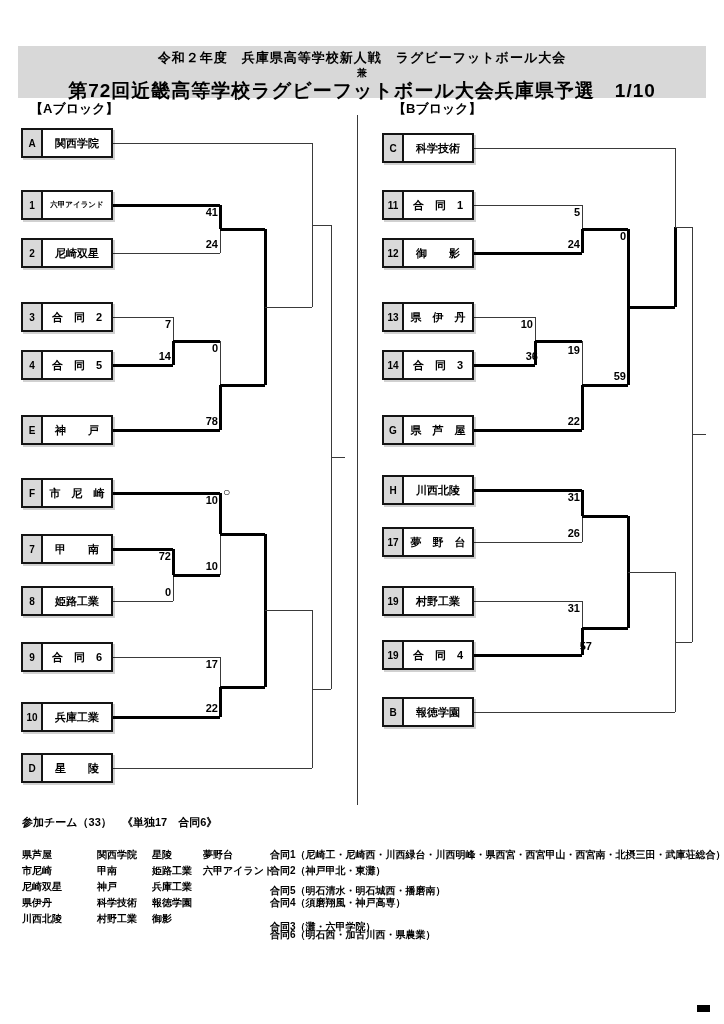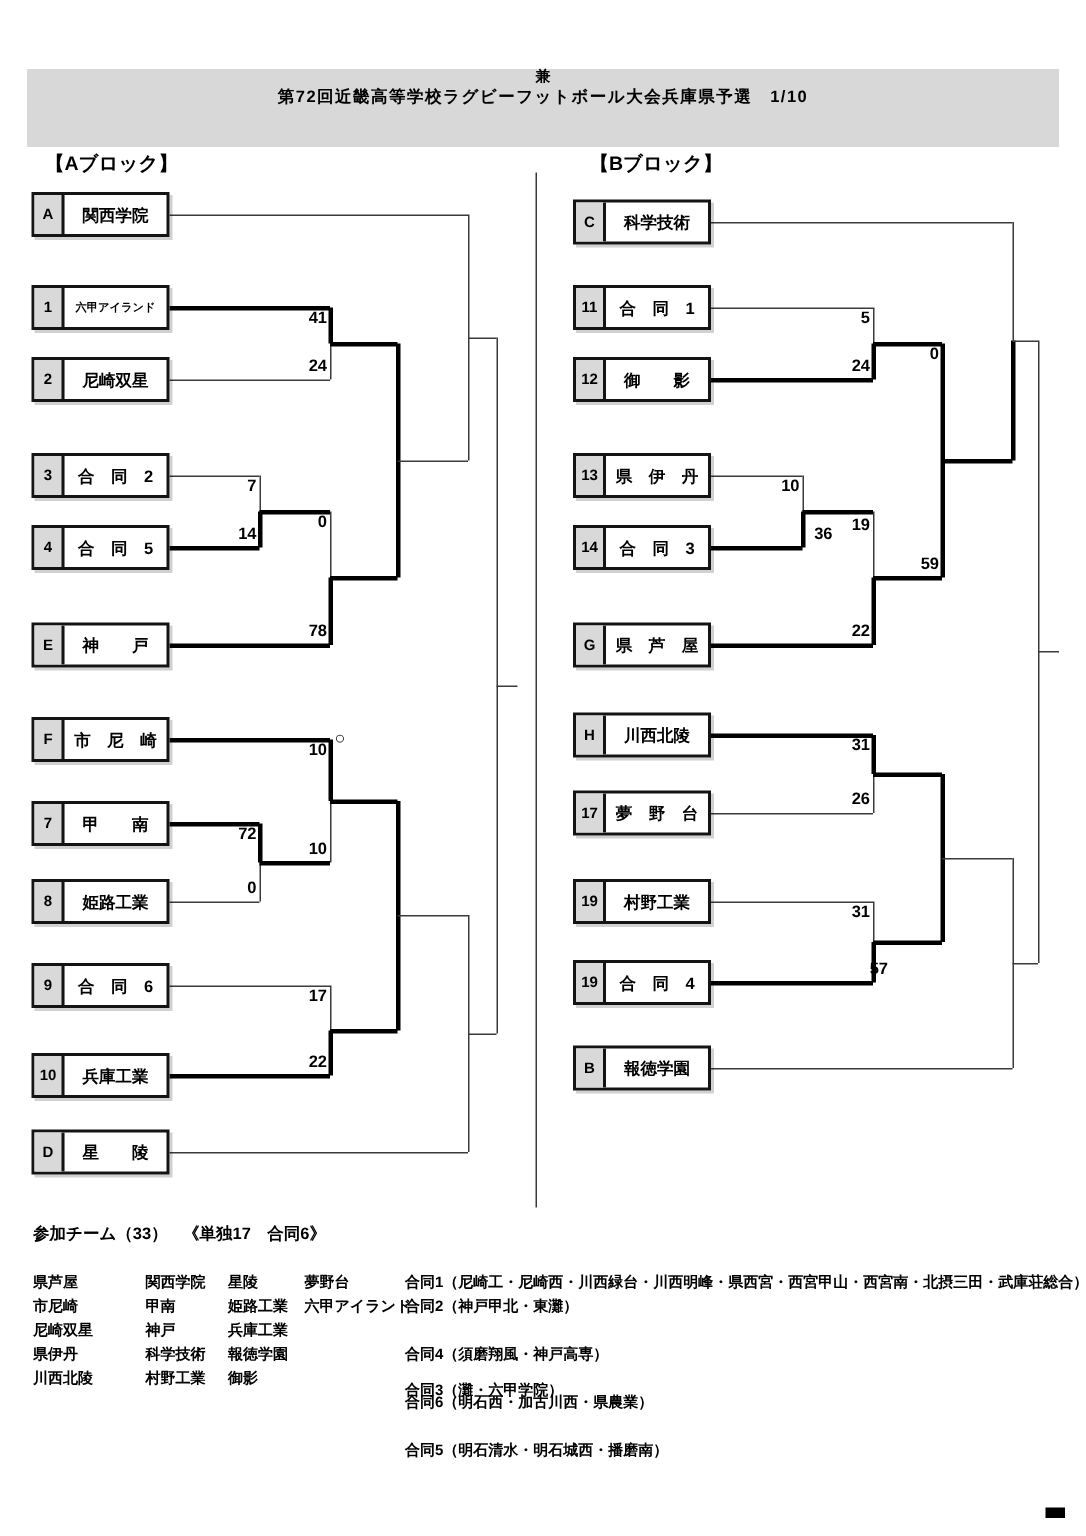--- a/index.html
+++ b/index.html
@@ -2,41 +2,42 @@
 <html><head>
 <meta charset="utf-8">
 <style>
   html,body{margin:0;padding:0;background:#ffffff;}
   body{width:724px;height:1024px;position:relative;font-family:"Liberation Sans",sans-serif;color:#000;}
   .abs{position:absolute;}
   
   .band{left:18px;top:46px;width:688px;height:52px;background:#d8d8d8;text-align:center;}
   .t1{font-size:13px;font-weight:bold;margin-top:3px;letter-spacing:1px;}
   .t2{font-size:10px;font-weight:bold;line-height:11px;}
-  .t3{font-size:11px;font-weight:bold;letter-spacing:1px;}
+  .t3{font-size:19px;font-weight:bold;letter-spacing:1px;}
   .blocklabel{font-size:13px;font-weight:bold;}
   
   .ln{position:absolute;background:#3a3a3a;}
   .ln.bd{background:#000;}
   
   .tbox{position:absolute;width:88px;height:26px;border:2px solid #141414;background:#fff;display:flex;box-shadow:2px 2px 0 rgba(0,0,0,0.18);}
   .seed{width:18px;background:#d9d9d9;border-right:2px solid #141414;font-size:10px;font-weight:bold;display:flex;align-items:center;justify-content:center;}
   .nm{flex:1;display:flex;align-items:center;justify-content:center;font-size:11px;font-weight:bold;white-space:nowrap;}
   .nm-small{font-size:7.5px;}
   .score{position:absolute;width:24px;text-align:right;font-size:11px;font-weight:bold;line-height:11px;}
   .winmark{position:absolute;font-size:12px;font-weight:bold;line-height:12px;}
   
   .ptitle{font-size:11px;font-weight:bold;}
   .pcell{position:absolute;font-size:10px;font-weight:bold;white-space:nowrap;}
   .corner{position:absolute;background:#000;}
 </style>
 </head>
 <body>
 
 <div class="abs band">
+  <div class="t1">令和２年度　兵庫県高等学校新人戦　ラグビーフットボール大会</div>
   <div class="t2">兼</div>
   <div class="t3">第72回近畿高等学校ラグビーフットボール大会兵庫県予選　1/10</div>
 </div>
 <div class="abs blocklabel" style="left:30px;top:100px">【Aブロック】</div>
 <div class="abs blocklabel" style="left:393px;top:100px">【Bブロック】</div>
 
 <div id="bracket-lines">
     <div class="ln" style="left: 357px; top: 115px; width: 1px; height: 690px;"></div>
     <div class="ln" style="left: 109px; top: 143px; width: 203px; height: 1px;"></div>
     <div class="ln bd" style="left: 109px; top: 204px; width: 111px; height: 3px;"></div>
@@ -223,21 +224,21 @@
     <span class="score" style="left: 194px; top: 495px;">10</span>
     <span class="score" style="left: 194px; top: 561px;">10</span>
     <span class="score" style="left: 147px; top: 551px;">72</span>
     <span class="score" style="left: 147px; top: 587px;">0</span>
     <span class="score" style="left: 194px; top: 659px;">17</span>
     <span class="score" style="left: 194px; top: 703px;">22</span>
     <span class="score" style="left: 556px; top: 207px;">5</span>
     <span class="score" style="left: 556px; top: 239px;">24</span>
     <span class="score" style="left: 602px; top: 231px;">0</span>
     <span class="score" style="left: 509px; top: 319px;">10</span>
-    <span class="score" style="left: 531px; top: 351px;">36</span>
+    <span class="score" style="left: 514px; top: 351px;">36</span>
     <span class="score" style="left: 556px; top: 345px;">19</span>
     <span class="score" style="left: 556px; top: 416px;">22</span>
     <span class="score" style="left: 602px; top: 371px;">59</span>
     <span class="score" style="left: 556px; top: 492px;">31</span>
     <span class="score" style="left: 556px; top: 528px;">26</span>
     <span class="score" style="left: 556px; top: 603px;">31</span>
     <span class="score" style="left: 568px; top: 641px;">57</span>
   </div>
 
 <div class="abs ptitle" style="left:22px;top:815px">参加チーム（33）</div>
@@ -257,16 +258,16 @@
 <div class="pcell" style="left:152px;top:864px">姫路工業</div>
 <div class="pcell" style="left:152px;top:880px">兵庫工業</div>
 <div class="pcell" style="left:152px;top:896px">報徳学園</div>
 <div class="pcell" style="left:152px;top:912px">御影</div>
 <div class="pcell" style="left:203px;top:848px">夢野台</div>
 <div class="pcell" style="left:203px;top:864px">六甲アイランド</div>
 <div class="pcell" style="left:270px;top:848px">合同1（尼崎工・尼崎西・川西緑台・川西明峰・県西宮・西宮甲山・西宮南・北摂三田・武庫荘総合）</div>
 <div class="pcell" style="left:270px;top:864px">合同2（神戸甲北・東灘）</div>
 <div class="pcell" style="left:270px;top:920px">合同3（灘・六甲学院）</div>
 <div class="pcell" style="left:270px;top:896px">合同4（須磨翔風・神戸高専）</div>
-<div class="pcell" style="left:270px;top:960px">合同5（明石清水・明石城西・播磨南）</div>
+<div class="pcell" style="left:270px;top:884px">合同5（明石清水・明石城西・播磨南）</div>
 <div class="pcell" style="left:270px;top:928px">合同6（明石西・加古川西・県農業）</div>
 
 <div class="corner" style="left:697px;top:1005px;width:13px;height:7px"></div>
 
 </body></html>

